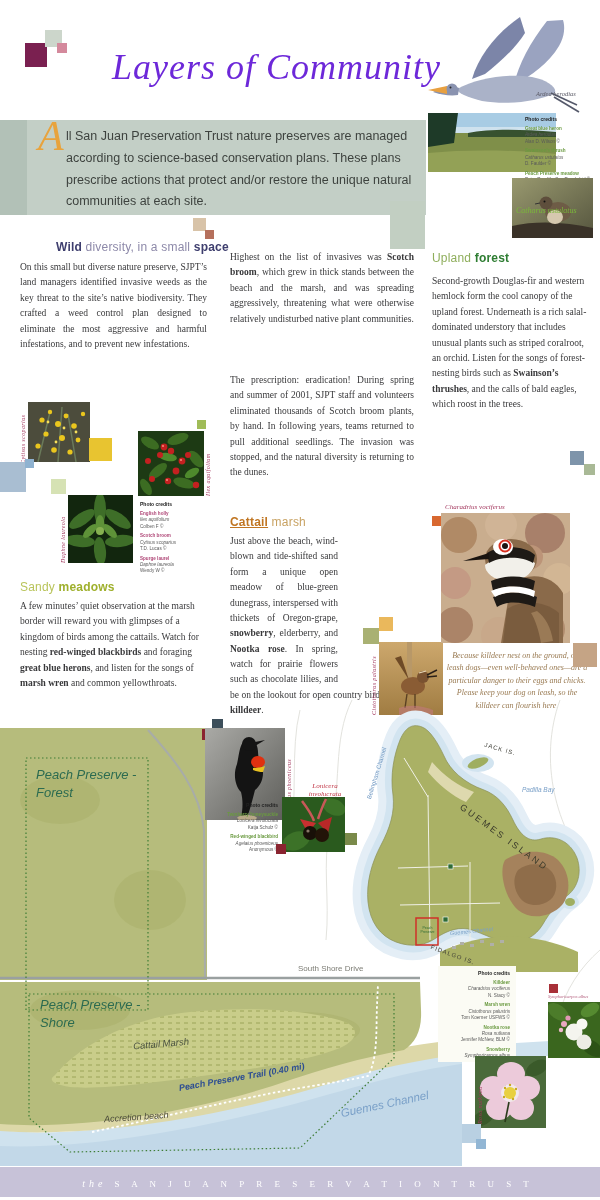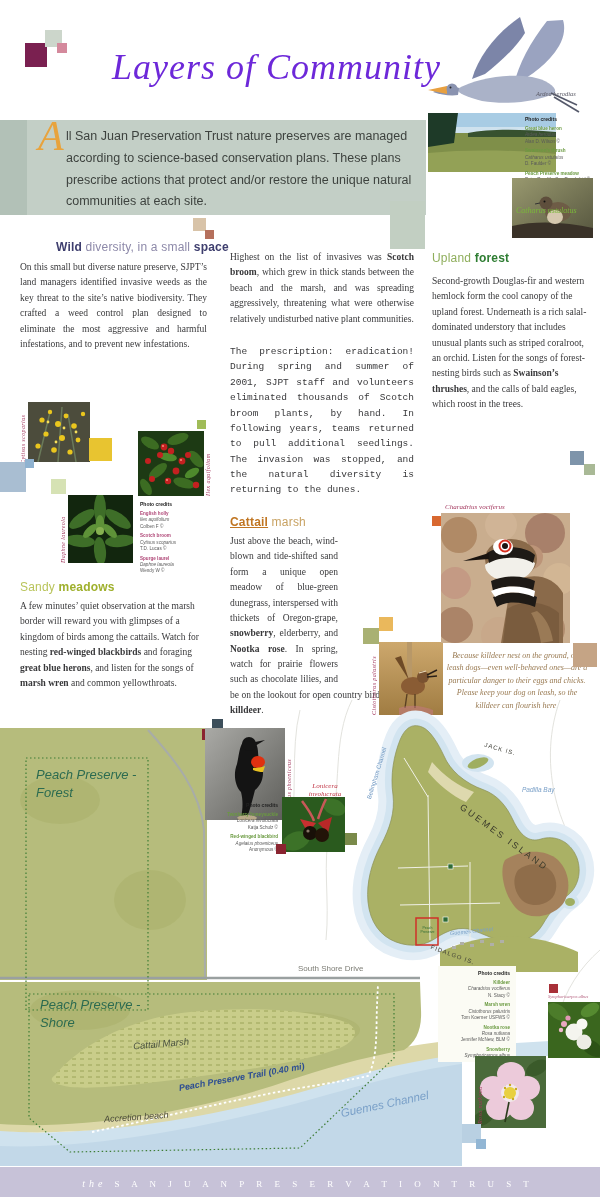--- a/index.html
+++ b/index.html
@@ -128,21 +128,21 @@
   </div>
   <div class="sq" style="left:390px;top:201px;width:35px;height:48px;background:#c2cfc2;"></div>
 
   <div class="sq" style="left:193px;top:218px;width:13px;height:13px;background:#d8c3a8;"></div>
   <div class="sq" style="left:205px;top:230px;width:9px;height:9px;background:#b5705c;"></div>
 
   <div class="heading h-wild" style="left:20px;top:240px;width:195px;margin-left:36px;"><b>Wild</b> diversity, in a small <b>space</b></div>
   <div class="body-col just" style="left:20px;top:260px;width:187px;">On this small but diverse nature preserve, SJPT’s land managers identified invasive weeds as the key threat to the site’s native biodiversity. They crafted a weed control plan designed to eliminate the most aggressive and harmful infestations, and to prevent new infestations.</div>
 
   <div class="body-col just" style="left:230px;top:250px;width:184px;">Highest on the list of invasives was <b>Scotch broom</b>, which grew in thick stands between the beach and the marsh, and was spreading aggressively, threatening what were otherwise relatively undisturbed native plant communities.</div>
-  <div class="body-col just" style="left:230px;top:344px;width:184px;font-family:Liberation Mono, monospace;">The prescription: eradication! During spring and summer of 2001, SJPT staff and volunteers eliminated thousands of Scotch broom plants, by hand. In following years, teams returned to pull additional seedlings. The invasion was stopped, and the natural diversity is returning to the dunes.</div>
+  <div class="body-col just" style="left:230px;top:373px;width:184px;">The prescription: eradication! During spring and summer of 2001, SJPT staff and volunteers eliminated thousands of Scotch broom plants, by hand. In following years, teams returned to pull additional seedlings. The invasion was stopped, and the natural diversity is returning to the dunes.</div>
 
   <div class="heading h-upland" style="left:432px;top:251px;">Upland <b>forest</b></div>
   <div class="body-col" style="left:432px;top:274px;width:163px;">Second-growth Douglas-fir and western hemlock form the cool canopy of the upland forest. Underneath is a rich salal-dominated understory that includes unusual plants such as striped coralroot, an orchid. Listen for the songs of forest-nesting birds such as <b>Swainson’s thrushes</b>, and the calls of bald eagles, which roost in the trees.</div>
 
   <svg class="photo" style="left:28px;top:402px;" width="62" height="60" viewBox="0 0 62 60">
     <rect width="62" height="60" fill="#4c4c3c"></rect>
     <path d="M10,60 L22,10 M30,60 L34,5 M48,60 L40,12" stroke="#6a7a5a" stroke-width="1.5" fill="none"></path>
     <g fill="#eac61e">
       <circle cx="14" cy="18" r="2.6"></circle>
         <circle cx="22" cy="10" r="2.2"></circle>

